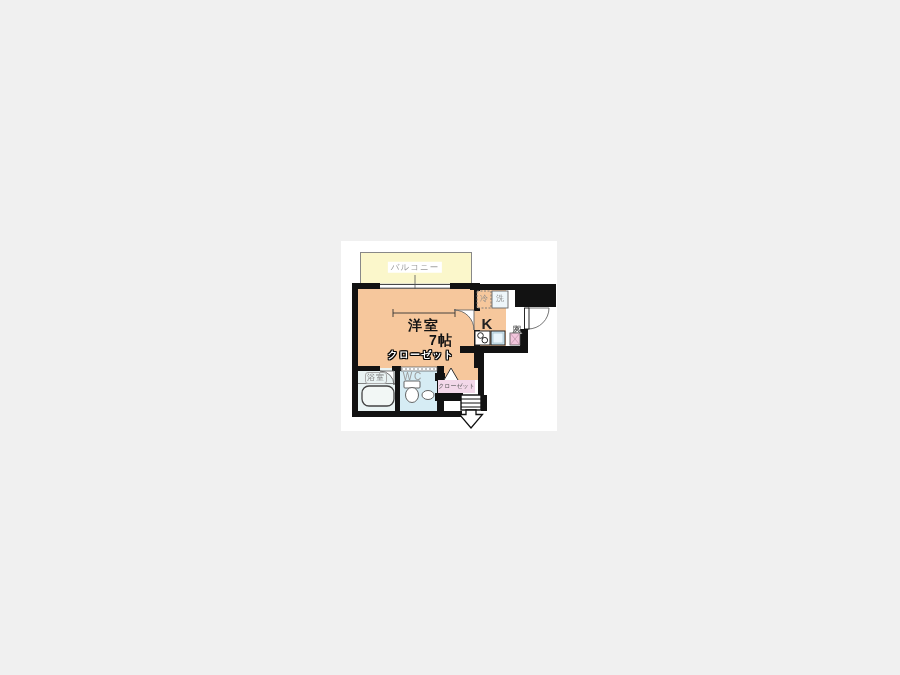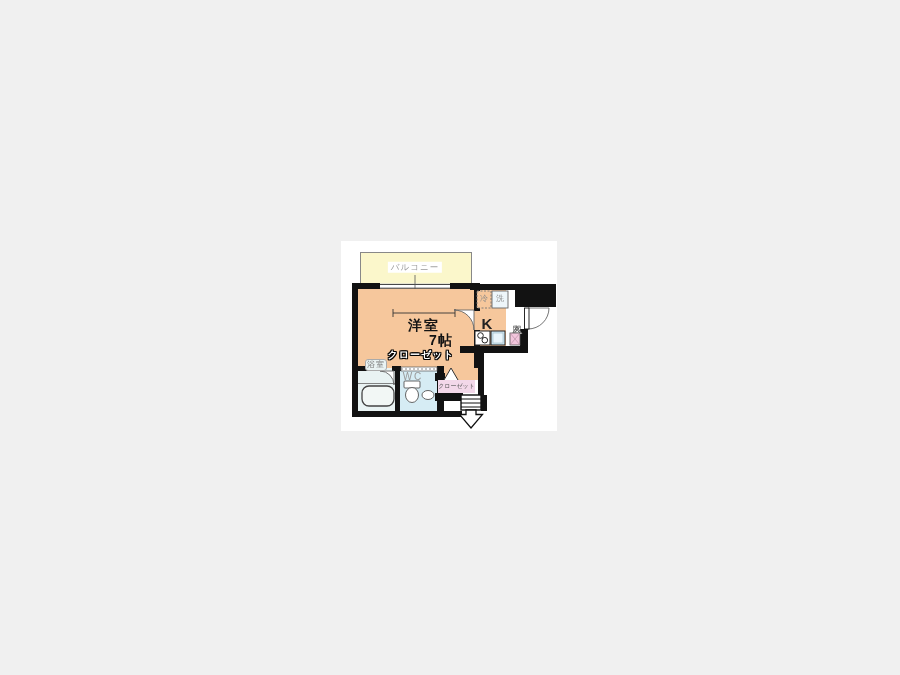--- a/index.html
+++ b/index.html
@@ -145,20 +145,20 @@
     </svg>
 
     <div class="lbl balcony-lbl" style="left:74px;top:26px;text-align:right;">バルコニー</div>
     <div class="lbl room-name" style="left:83px;top:84px;">洋室</div>
     <div class="lbl room-size" style="left:83px;top:99px;margin-left:17px;">7帖</div>
     <div class="lbl flooring" style="left:80px;top:114px;">クローゼット</div>
     <div class="lbl k-lbl" style="left:146px;top:82px;">K</div>
     <div class="lbl mini-lbl" style="left:143px;top:58px;">冷</div>
     <div class="lbl mini-lbl" style="left:159px;top:58px;">洗</div>
     <div class="lbl genkan-lbl" style="left:175px;top:78px;">玄関</div>
-    <div class="lbl bath-lbl" style="left:35px;top:124px;">浴室</div>
+    <div class="lbl bath-lbl" style="left:35px;top:137px;">浴室</div>
     <div class="lbl wc-lbl" style="left:72px;top:136px;">WC</div>
     <div class="closet-box">
       <span>クローゼット</span>
     </div>
 
   </div>
 </div>
 
 </body></html>

